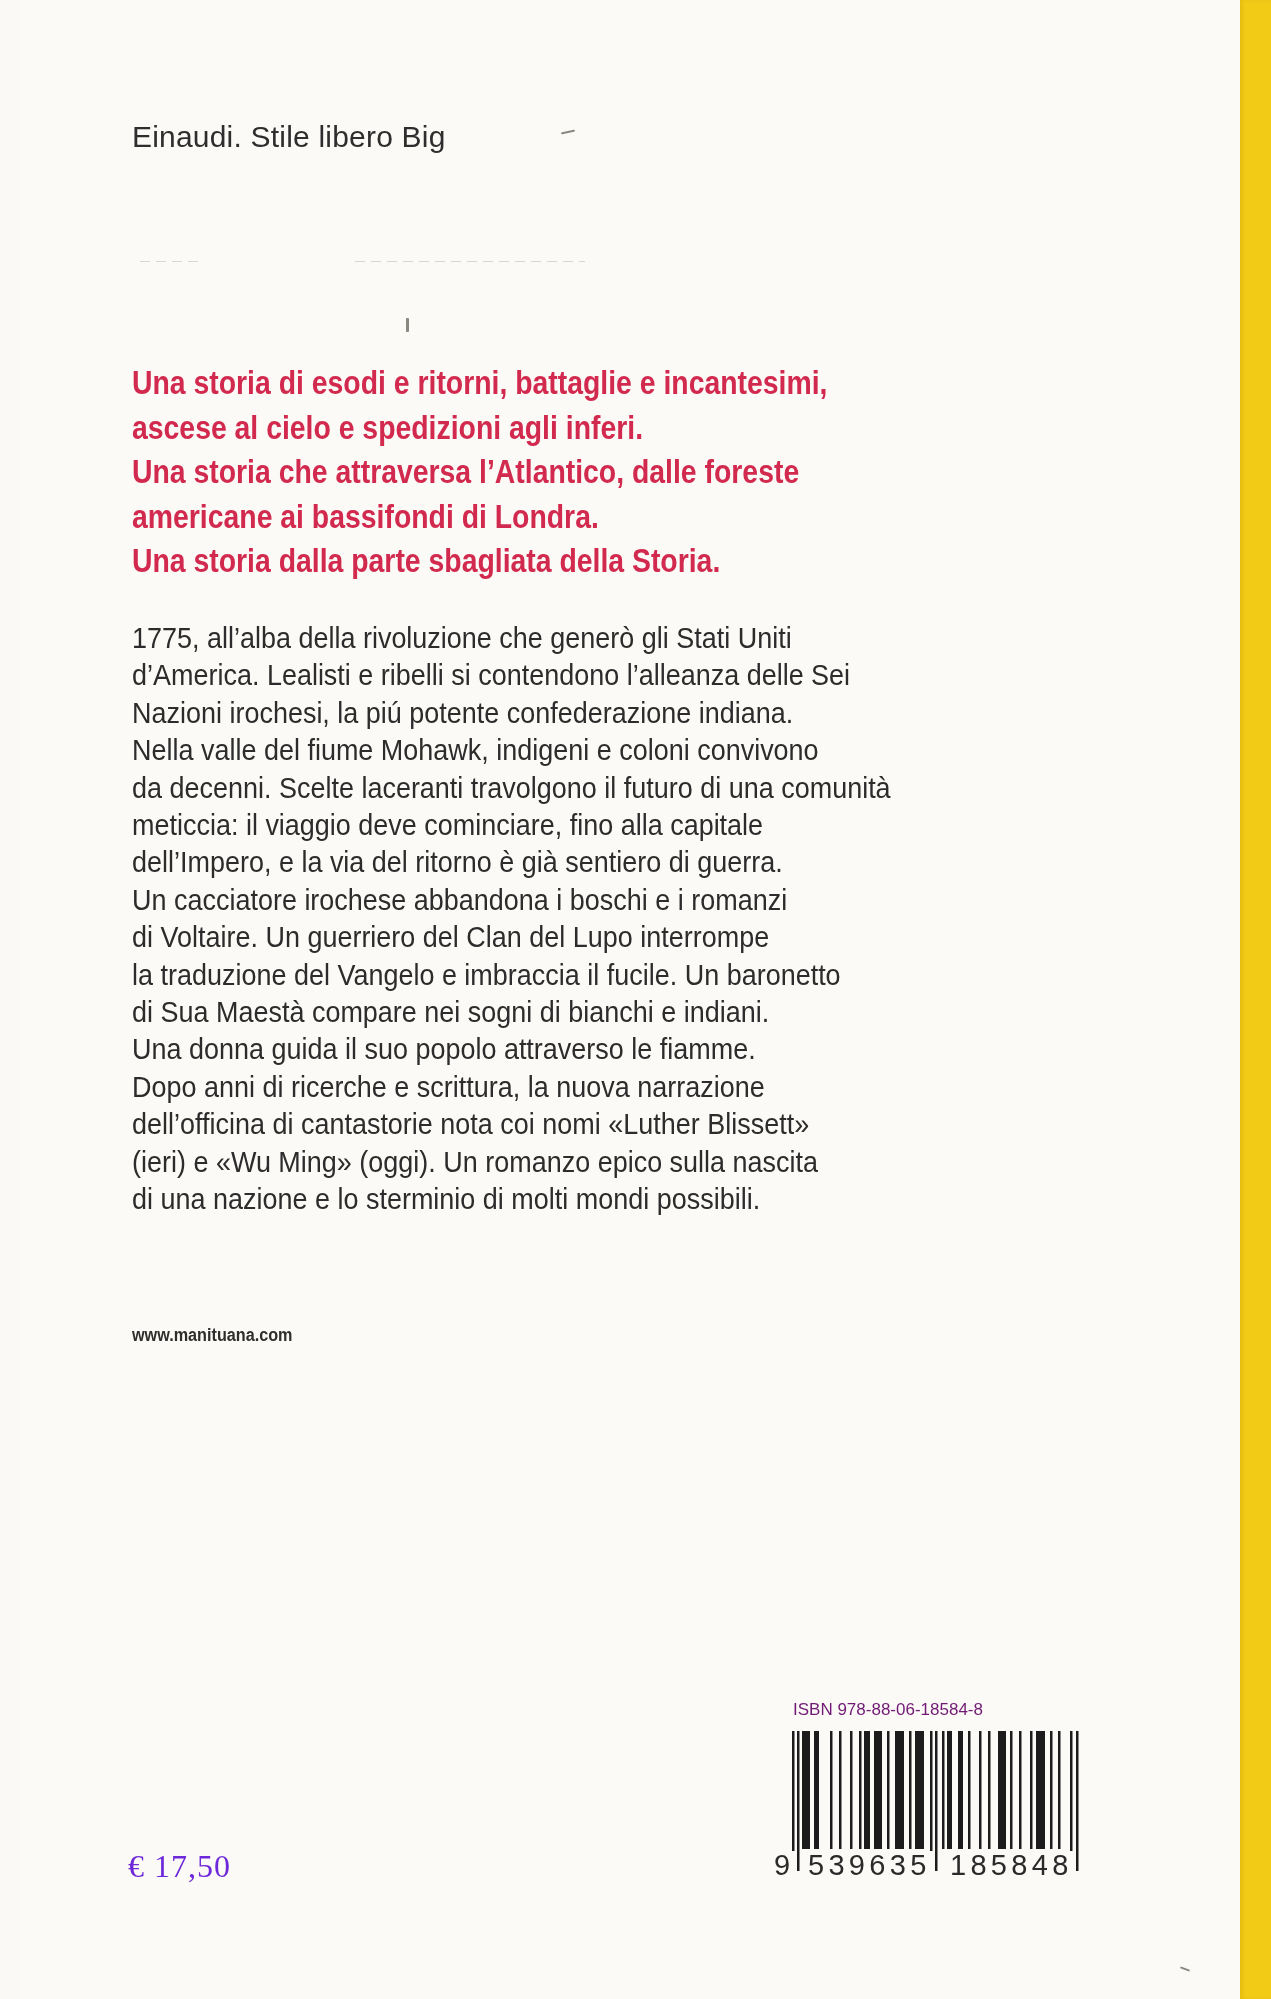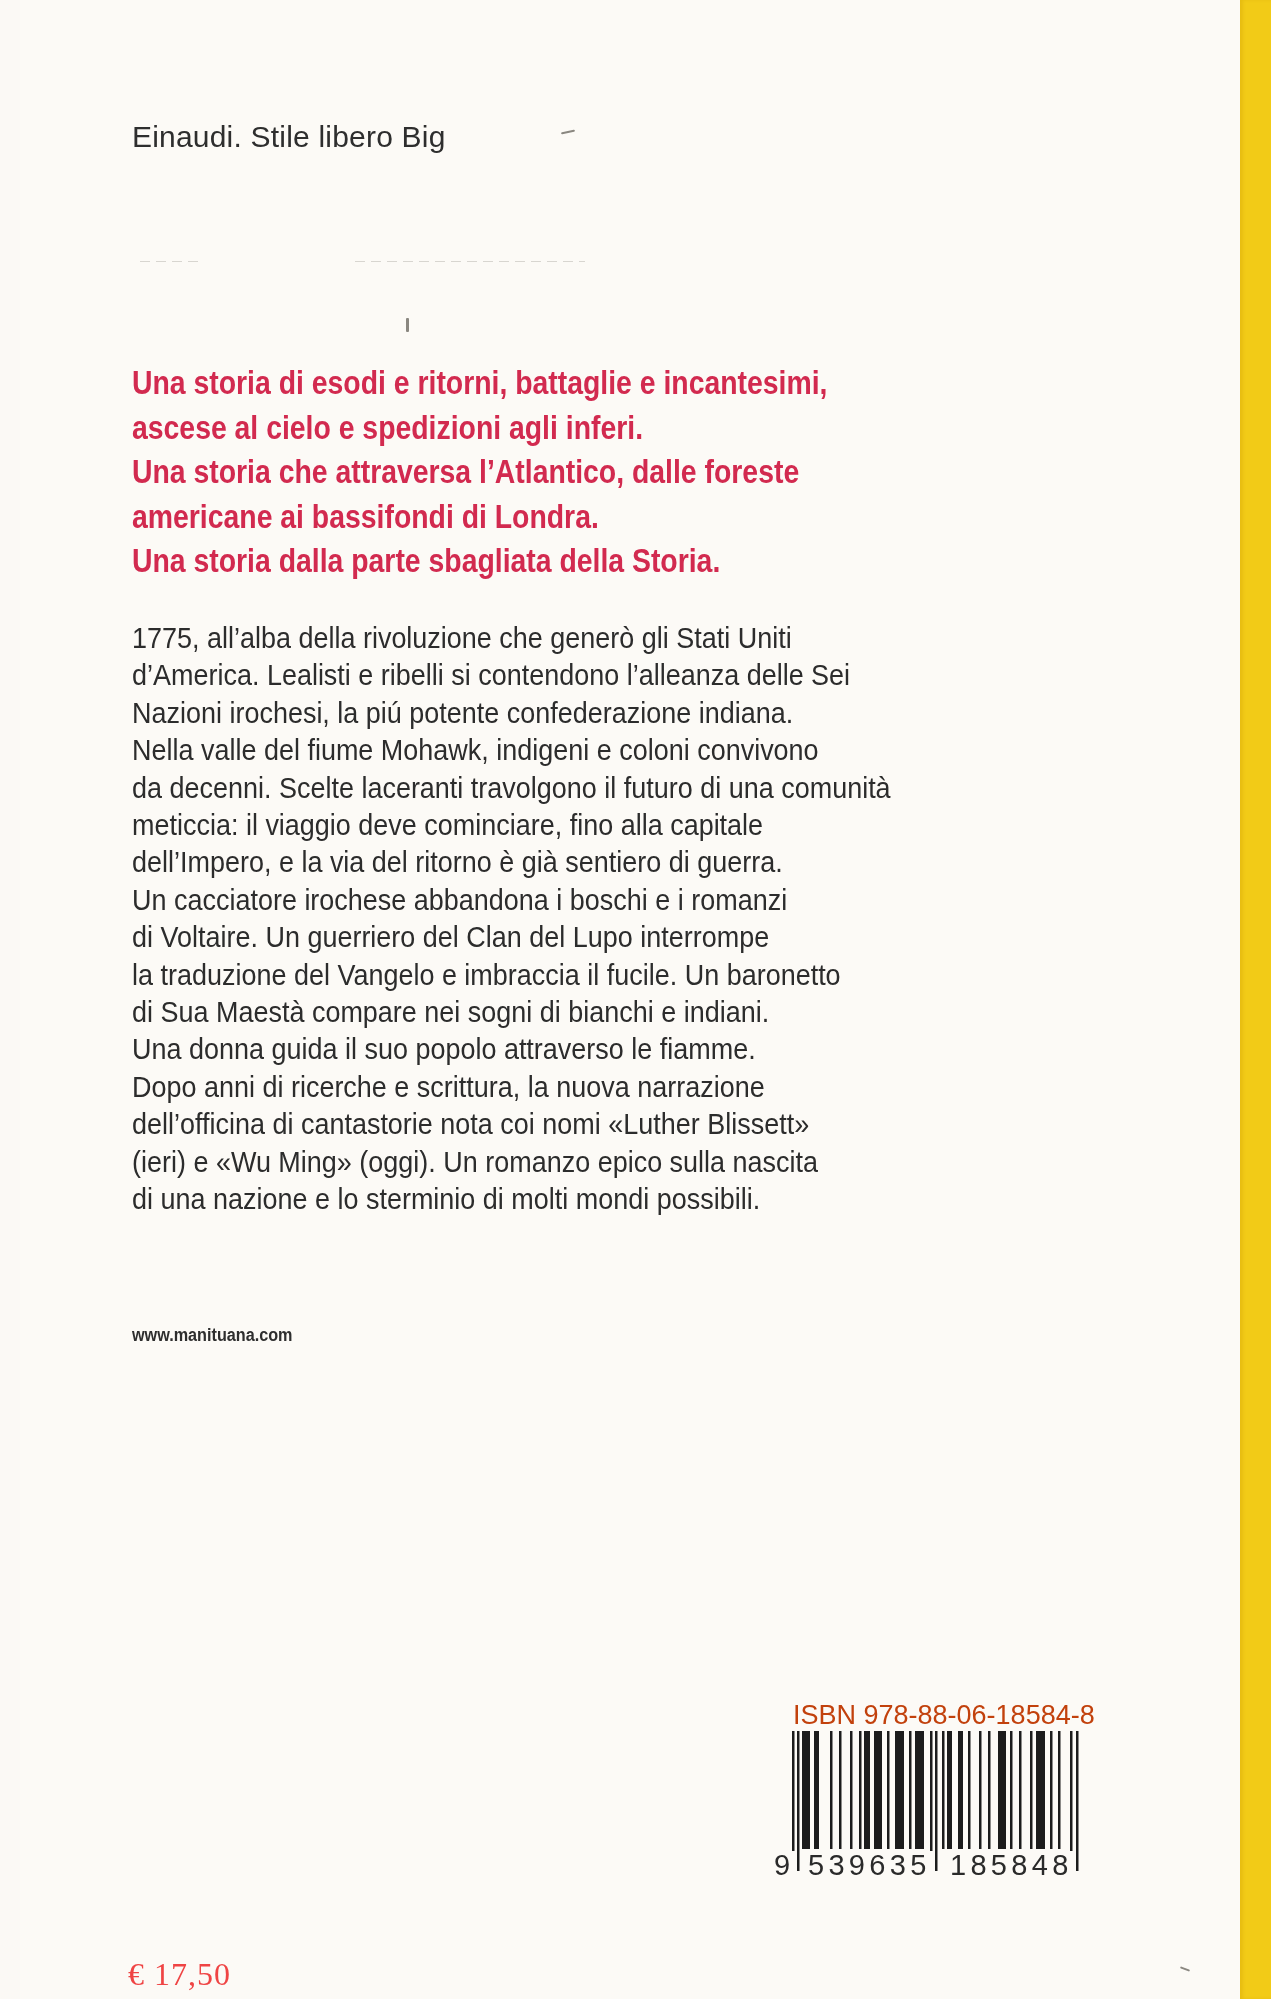--- a/index.html
+++ b/index.html
@@ -82,33 +82,33 @@
       font-family: "Liberation Sans", sans-serif;
       font-weight: bold;
       font-size: 18px;
       color: #2e2e2e;
       transform: scaleX(0.9);
       transform-origin: left top;
     }
     .price {
       position: absolute;
       left: 108px;
-      top: 1956px;
+      top: 1848px;
       font-family: "Liberation Serif", serif;
       font-size: 32px;
-      color: #ef4444;
+      color: #6d28d9;
       letter-spacing: 1px;
     }
     .isbn-label {
       position: absolute;
       left: 773px;
       top: 1700px;
       font-family: "Liberation Sans", sans-serif;
-      font-size: 27px;
-      color: #c2410c;
+      font-size: 17px;
+      color: #701a75;
       text-align: right;
     }
     .barcode {
       position: absolute;
       left: 772px;
       top: 1731px;
       width: 296px;
       height: 140px;
     }
     .barcode-digits {

